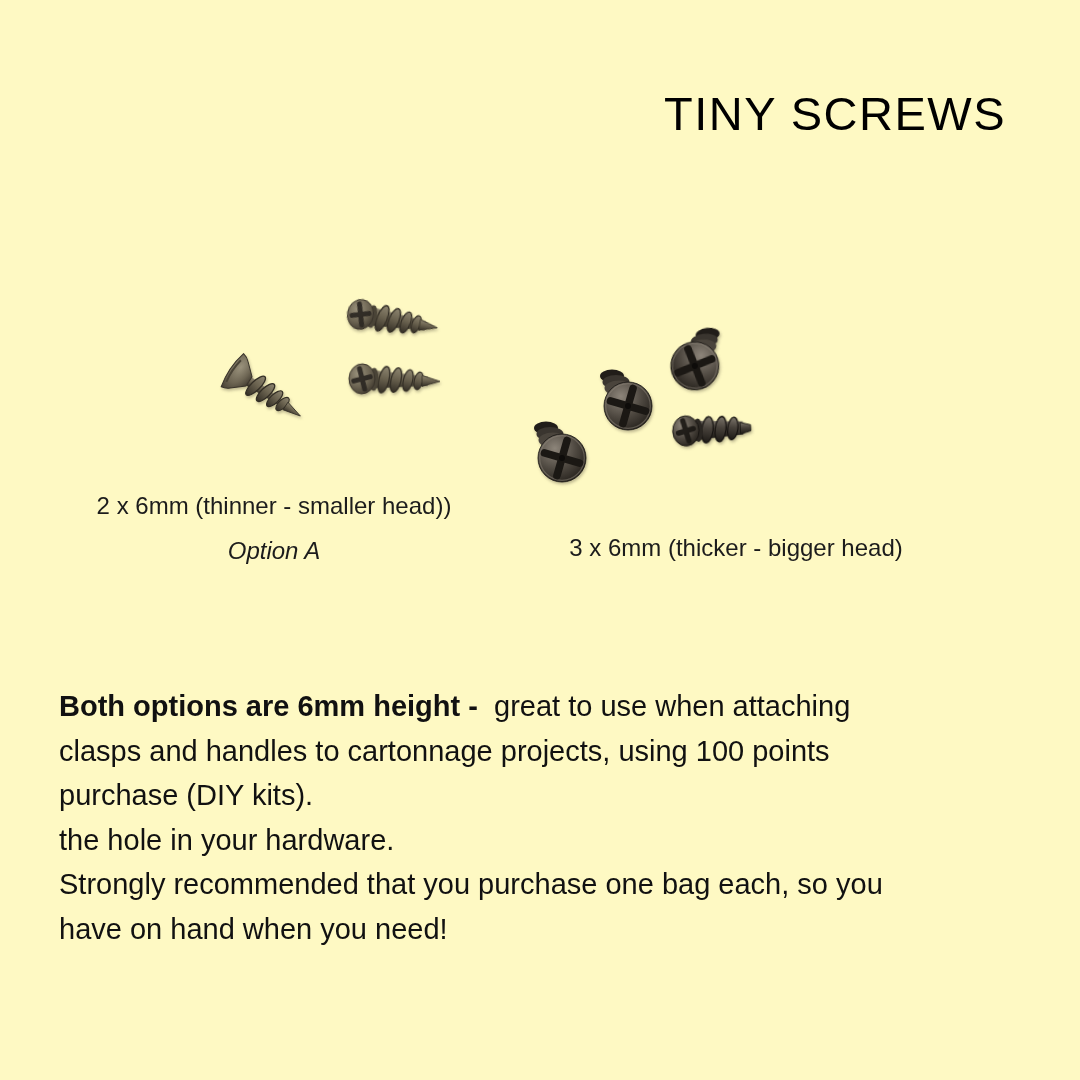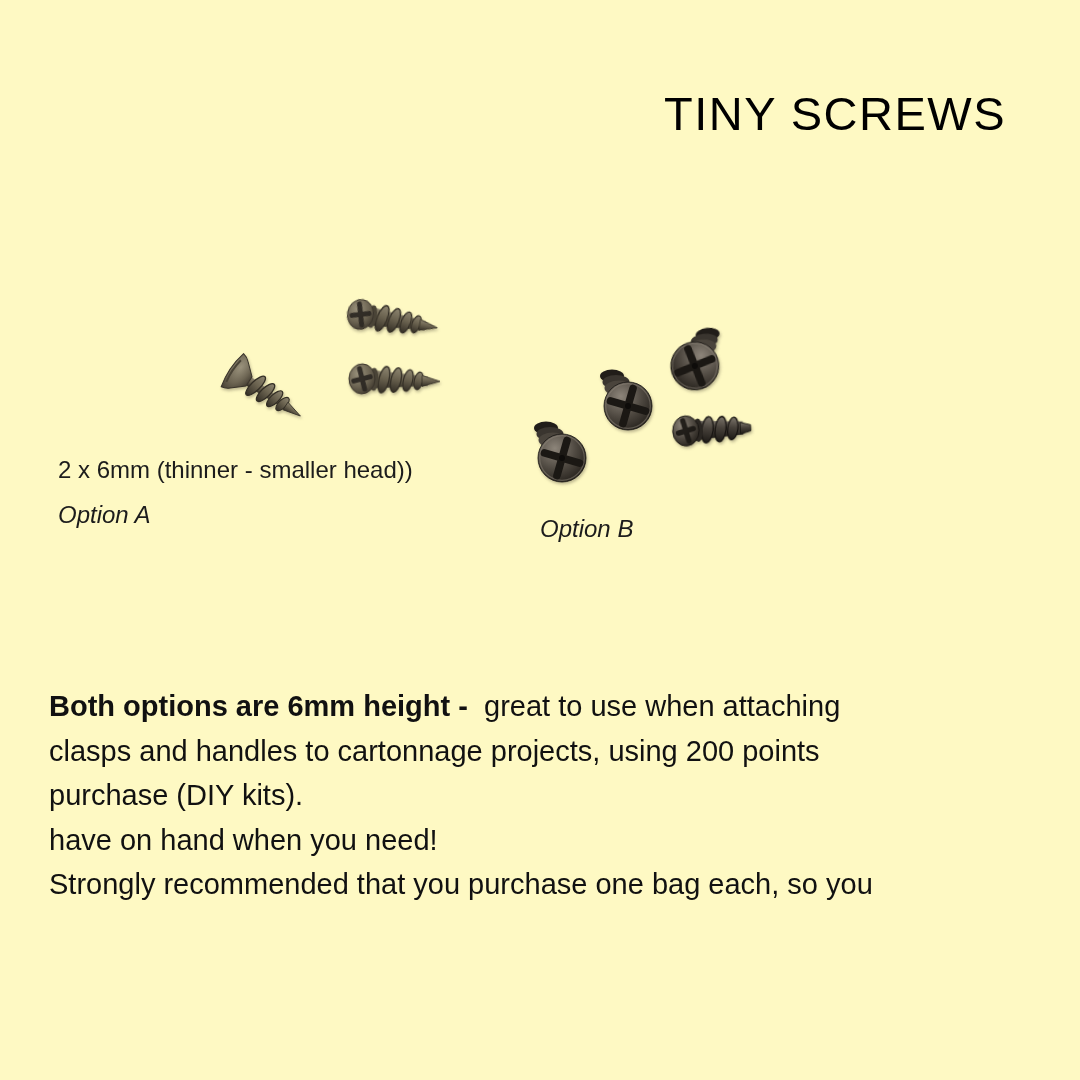--- a/index.html
+++ b/index.html
@@ -36,41 +36,44 @@
   }
   .photo svg {
     position: absolute;
     overflow: visible;
     filter: drop-shadow(1px 2px 1.5px rgba(70, 60, 45, 0.35));
   }
 
   
   .caption {
     position: absolute;
+    text-align: center;
     font-size: 24px;
     color: #1c1c1c;
     line-height: 28px;
+    margin-top: 36px;
   }
   .caption .option-label {
     margin-top: 17px;
     font-style: italic;
   }
 
   
   .description {
     position: absolute;
     left: 49px;
     top: 684px;
     width: 1005px;
     font-size: 29px;
     line-height: 44.5px;
     color: #111111;
   }
   .description .line {
     white-space: nowrap;
+    margin-left: 10px;
   }
   .description .lead-bold {
     font-weight: 700;
   }
 
   .defs-holder {
     position: absolute;
     width: 0;
     height: 0;
     overflow: hidden;
@@ -187,26 +190,27 @@
         <use href="#screw-side-b" transform="scale(0.94)"></use>
       </svg>
   </div>
 
   <div class="caption" style="left:58px; top:456px; width:432px">
     <div>2 x 6mm (thinner - smaller head))</div>
     <div class="option-label">Option A</div>
   </div>
 
   <div class="caption" style="left:540px; top:498px; width:392px">
-    <div class="option-label">Option B</div>
+    <div>3 x 6mm (thicker - bigger head)</div>
   </div>
 
   <div class="description">
     <div class="line">
       <span class="lead-bold">Both options are 6mm height - </span><span>&nbsp;great to use when attaching</span>
     </div>
-    <div class="line">clasps and handles to cartonnage projects, using 200 points</div>
+    <div class="line">clasps and handles to cartonnage projects, using 100 points</div>
     <div class="line">purchase (DIY kits).</div>
+    <div class="line">the hole in your hardware.</div>
+    <div class="line">Strongly recommended that you purchase one bag each, so you</div>
     <div class="line">have on hand when you need!</div>
-    <div class="line">Strongly recommended that you purchase one bag each, so you</div>
   </div>
 
 </div>
 
 </body></html>

